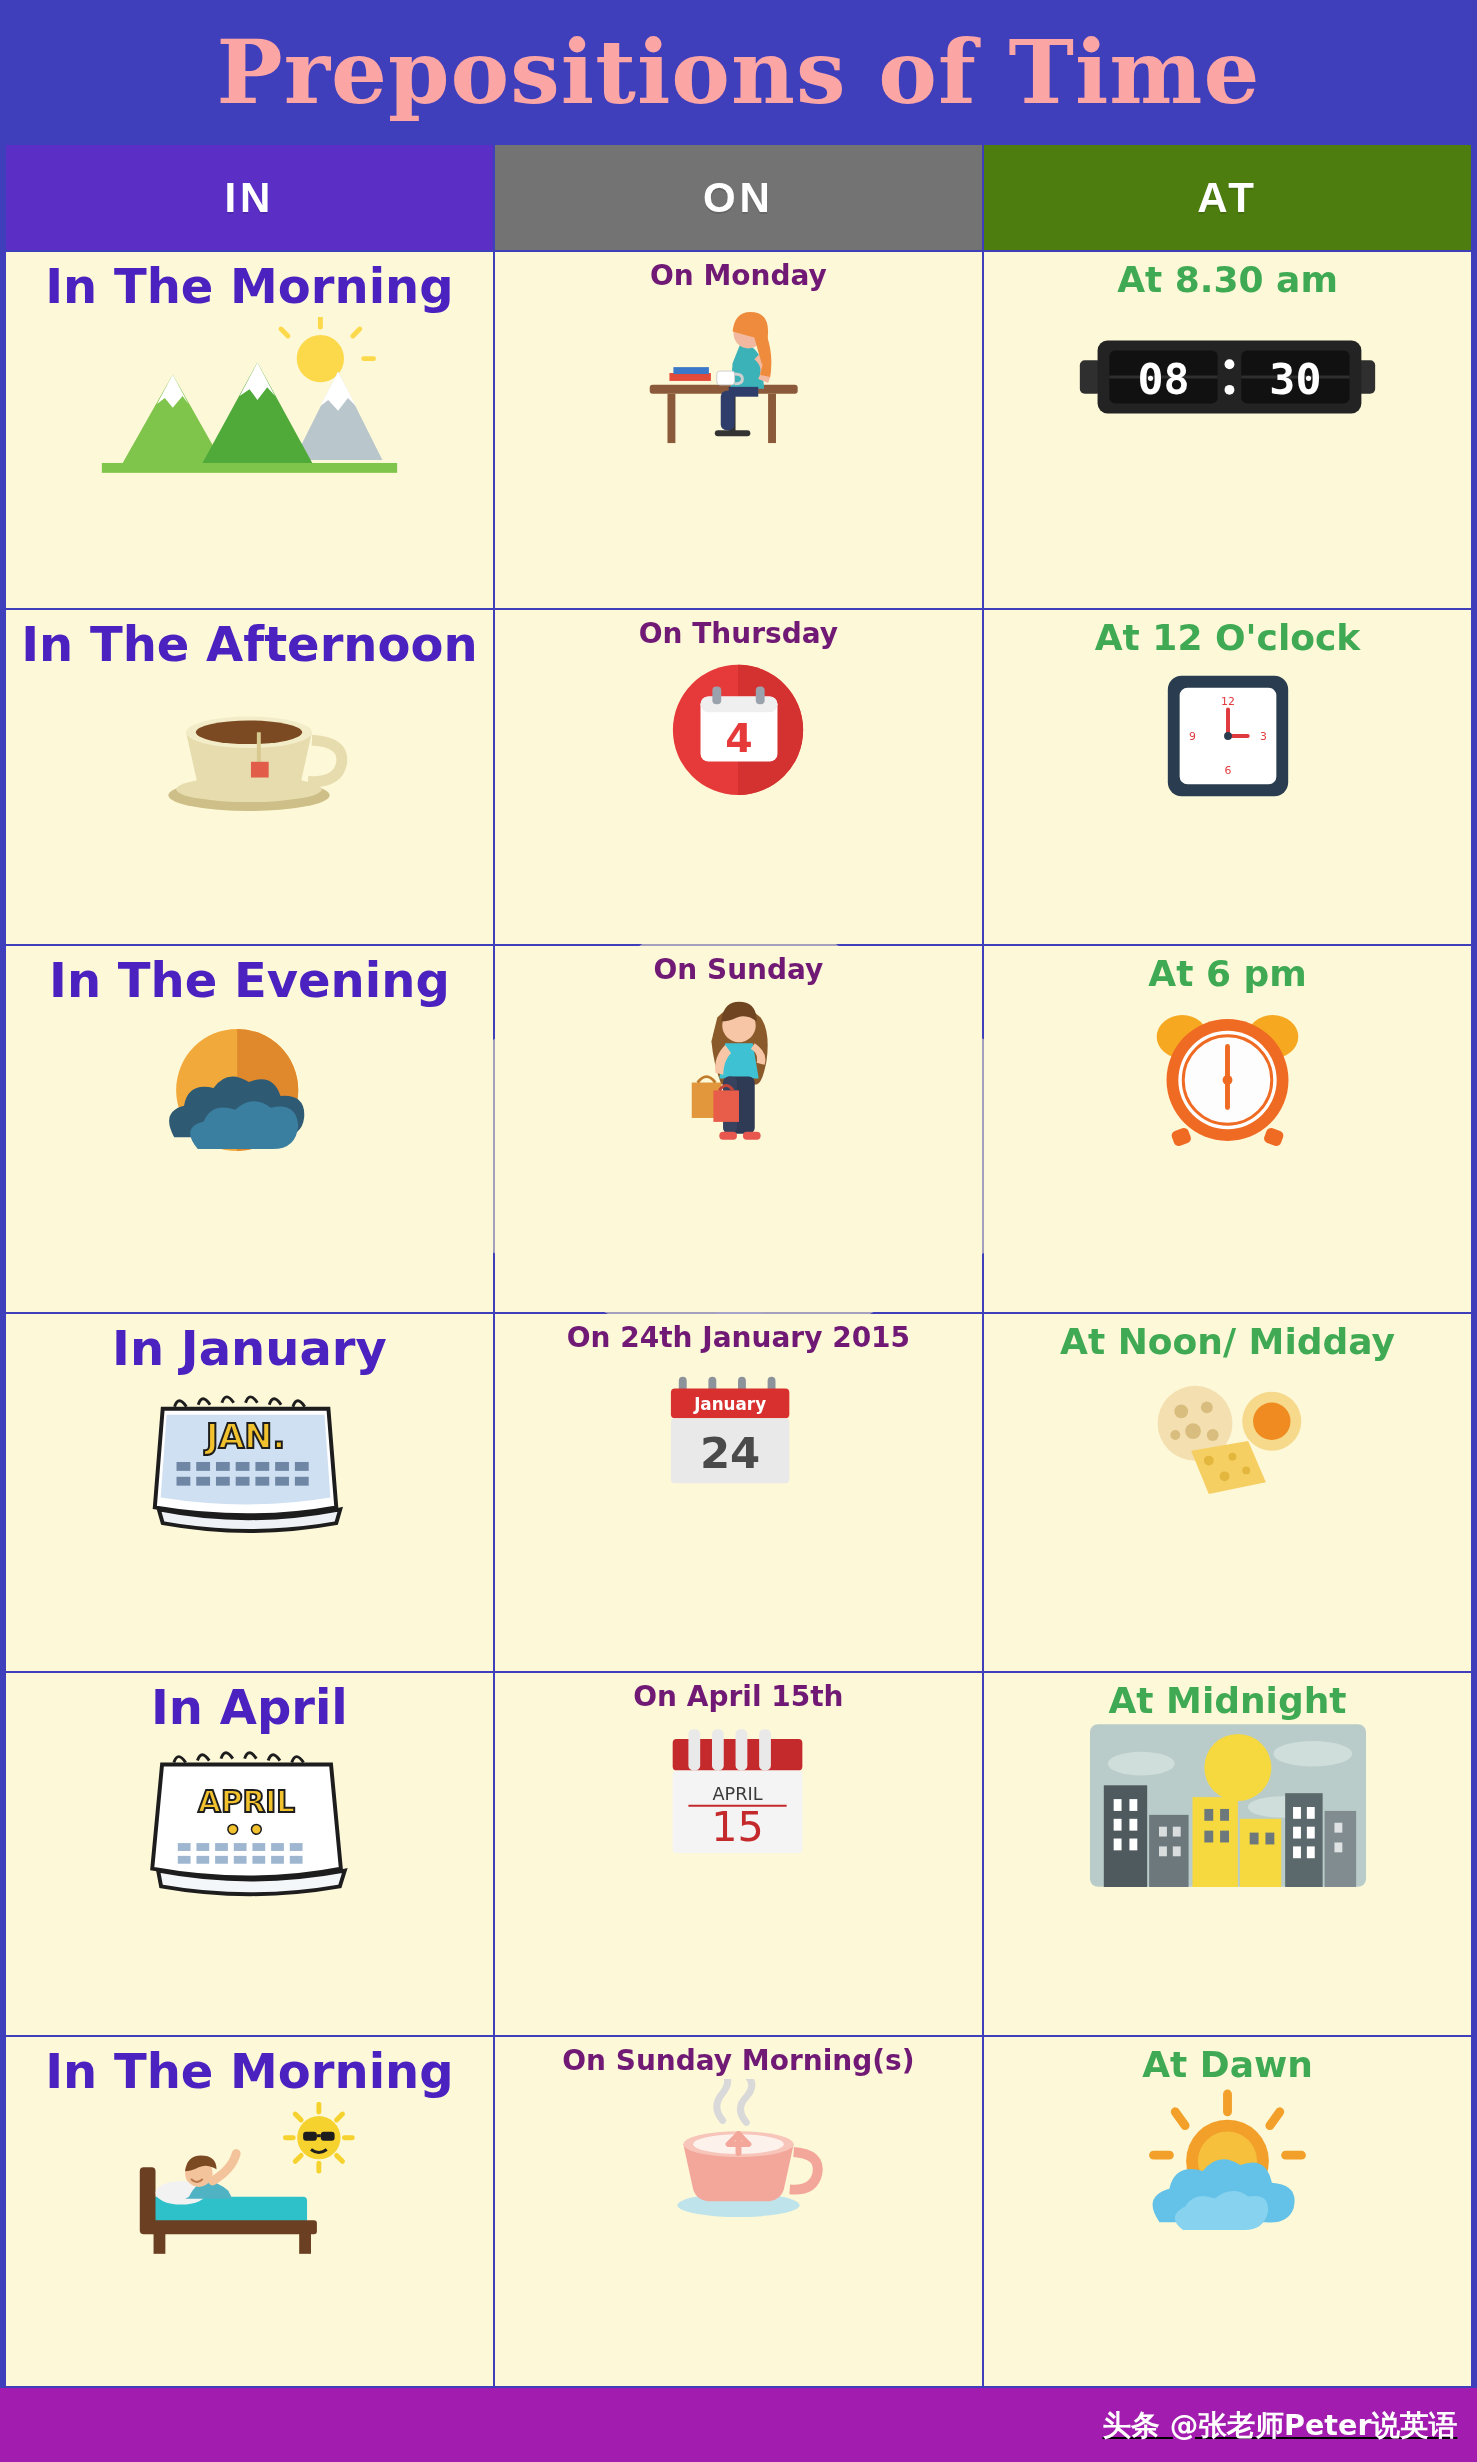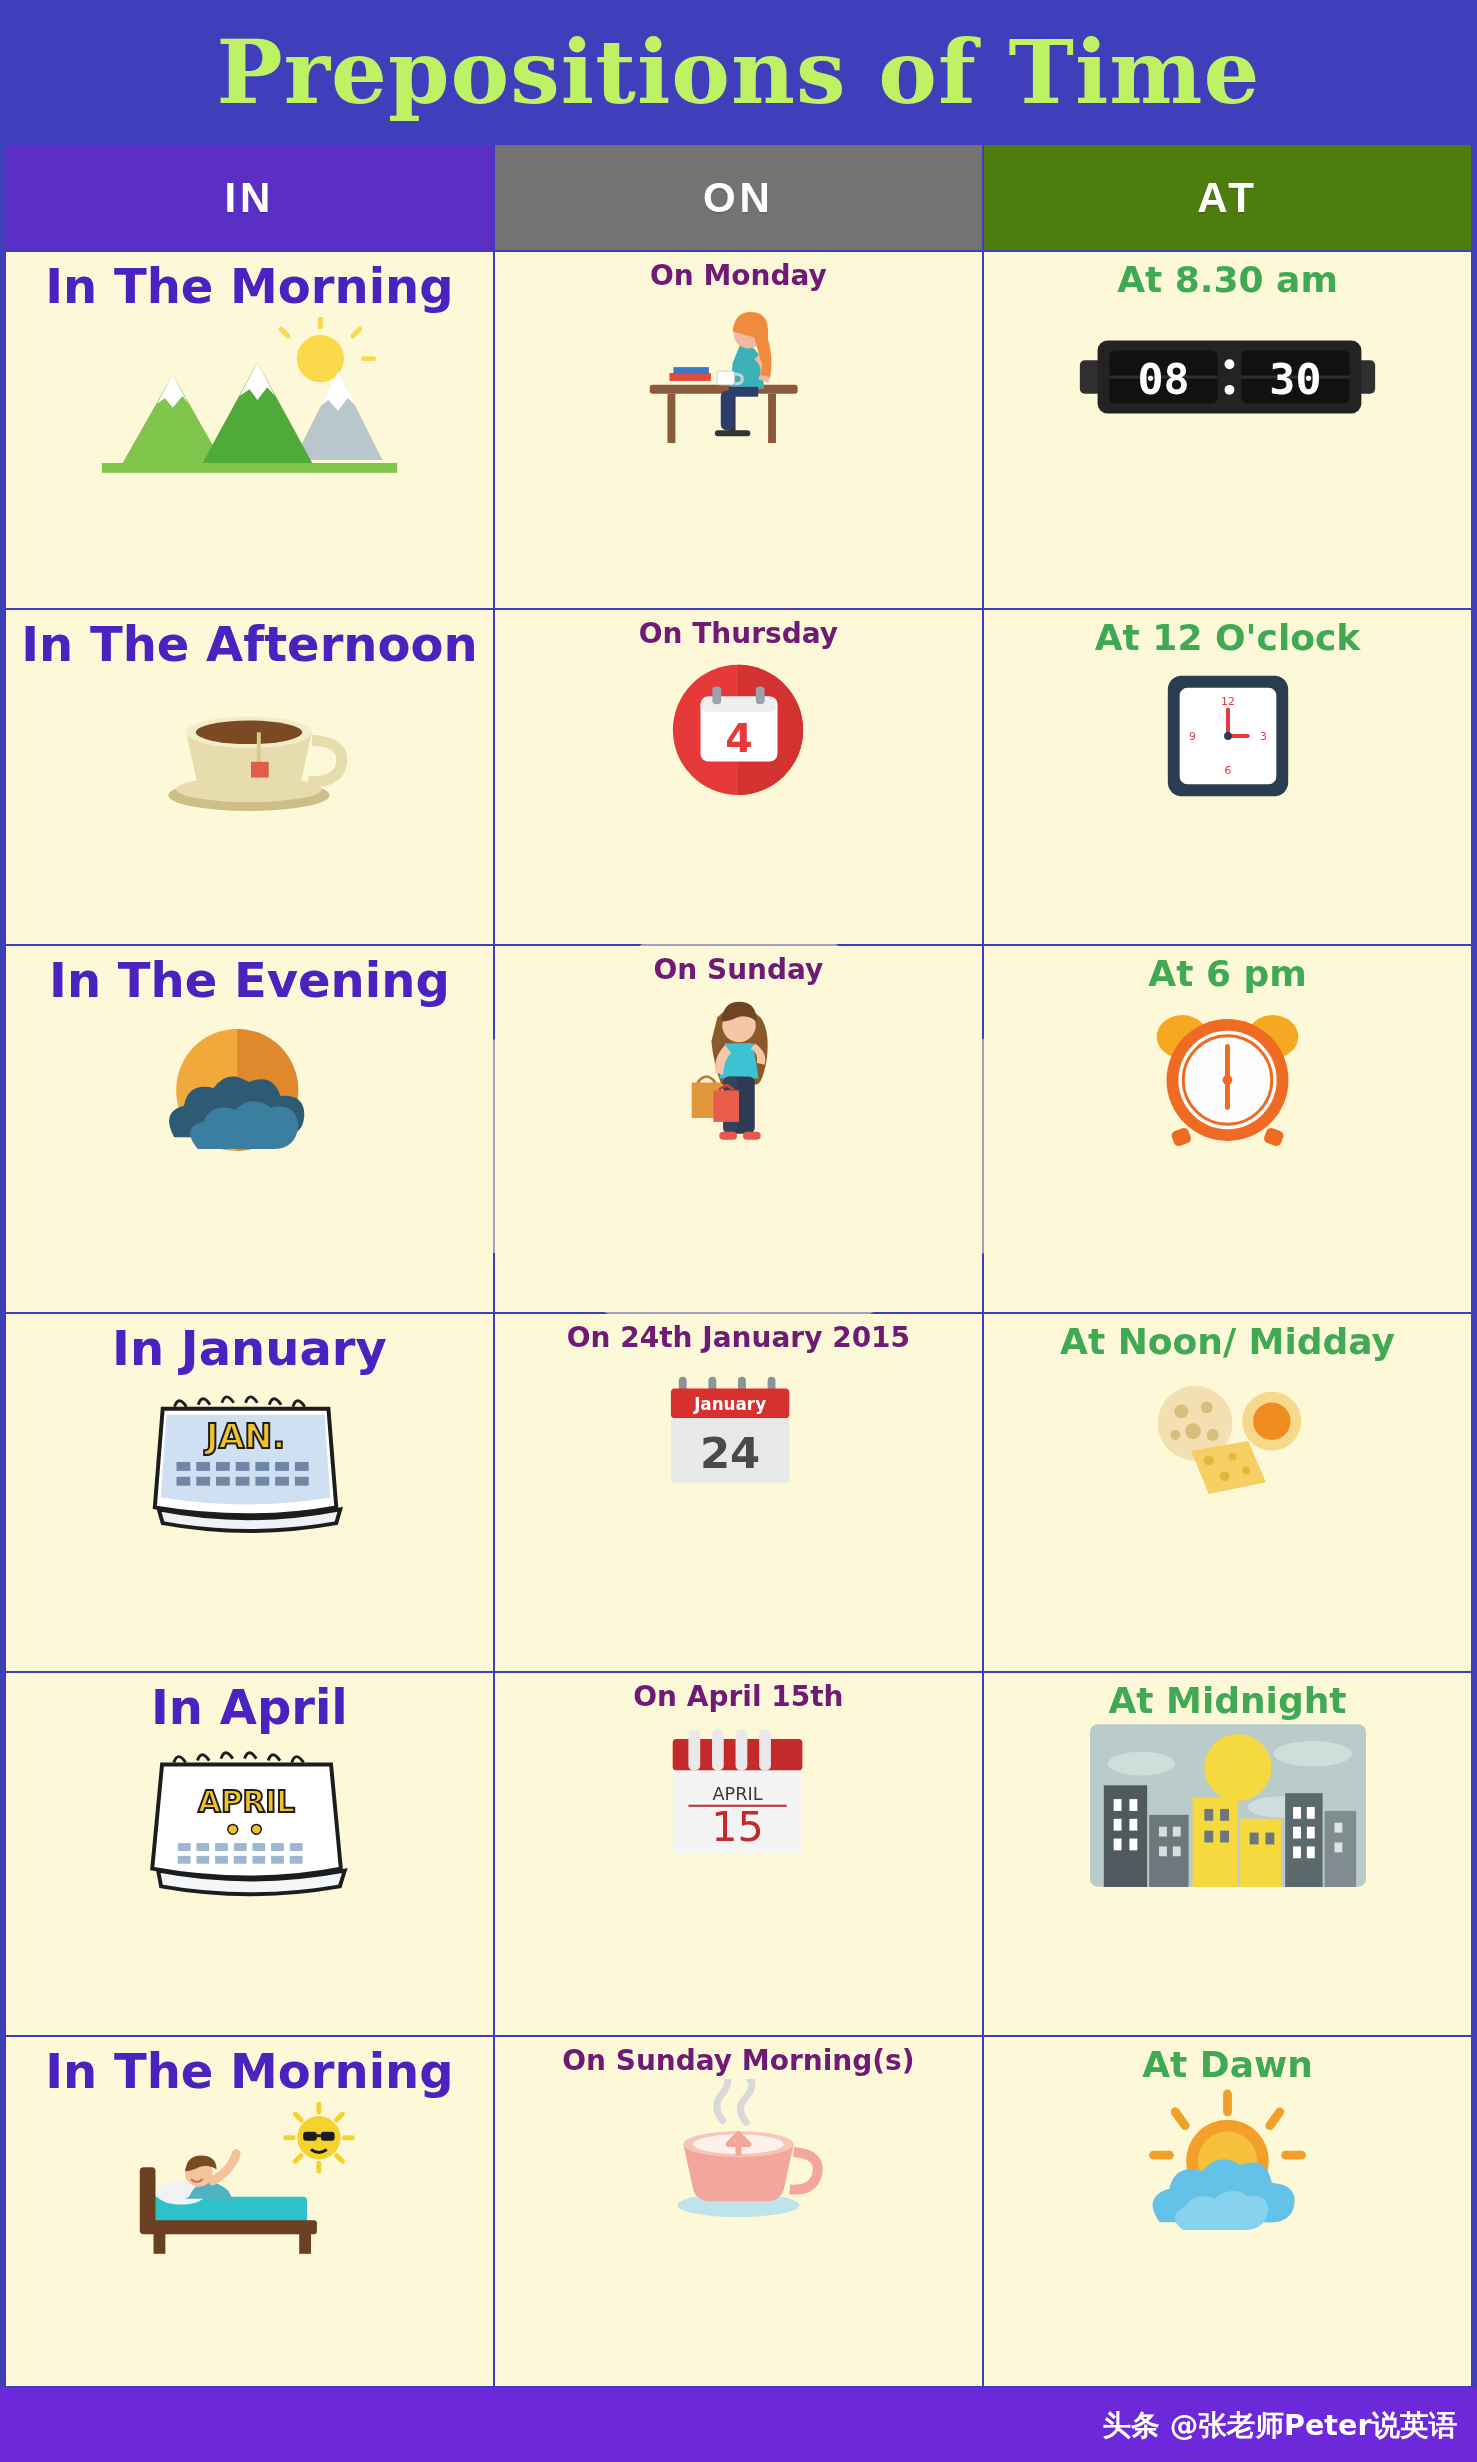--- a/index.html
+++ b/index.html
@@ -30,21 +30,21 @@
     display: flex;
     align-items: center;
     justify-content: center;
     flex: 0 0 auto;
   }
   .title-bar h1 {
     margin: 8px;
     font-family: "DejaVu Serif", serif;
     font-weight: bold;
     font-size: 88px;
-    color: #bef264;
+    color: #fca5a5;
     letter-spacing: 1px;
     line-height: 1;
   }
 
   
   .grid-wrap {
     flex: 1 1 auto;
     padding: 0 3.9px 0 3.9px;
     box-sizing: border-box;
     display: flex;
@@ -110,26 +110,27 @@
     height: 542px;
     pointer-events: none;
     opacity: .55;
     z-index: 0;
   }
 
   
   .footer {
     height: 74px;
     flex: 0 0 auto;
-    background: #6d28d9;
+    background: #a21caf;
     display: flex;
     align-items: center;
     justify-content: flex-end;
     padding-right: 19.7px;
     box-sizing: border-box;
+    text-decoration: underline;
   }
   .footer .credit {
     color: #ffffff;
     font-size: 28.6px;
     font-weight: bold;
     font-family: "DejaVu Sans", sans-serif;
   }
 
   svg { display: block; }
 </style>

